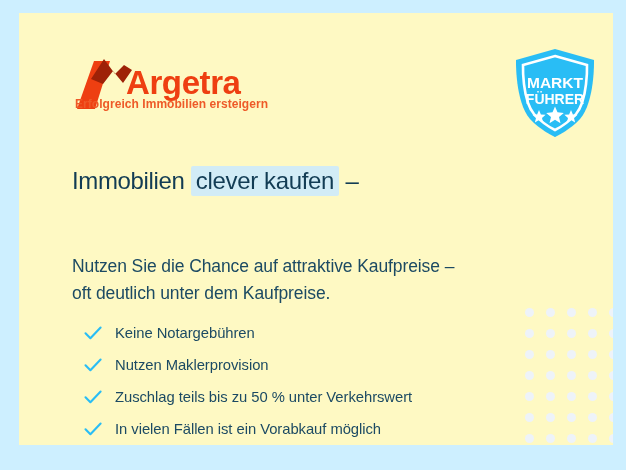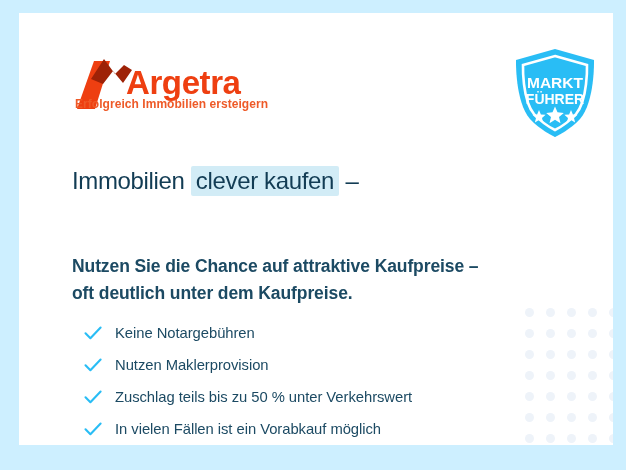--- a/index.html
+++ b/index.html
@@ -22,21 +22,21 @@
     height: 470px;
     background: #cdefff;
     box-sizing: border-box;
   }
   .card {
     position: absolute;
     left: 19px;
     top: 13px;
     width: 594px;
     height: 432px;
-    background: #ffffff;
+    background: #fef9c3;
     overflow: hidden;
   }
 
   
   .dot-grid {
     position: absolute;
     left: 506px;
     top: 295px;
     width: 120px;
     height: 160px;
@@ -120,21 +120,21 @@
     position: absolute;
     left: 53px;
     top: 222px;
     width: 470px;
     color: #1c4a63;
     font-size: 17.5px;
     font-weight: normal;
     line-height: 27px;
     letter-spacing: -0.1px;
   }
-  .subhead span { display: block; white-space: nowrap; font-weight: bold; }
+  .subhead span { display: block; white-space: nowrap; }
 
   
   .bullets {
     position: absolute;
     left: 55px;
     top: 296px;
     width: 460px;
   }
   .bullet {
     position: relative;

